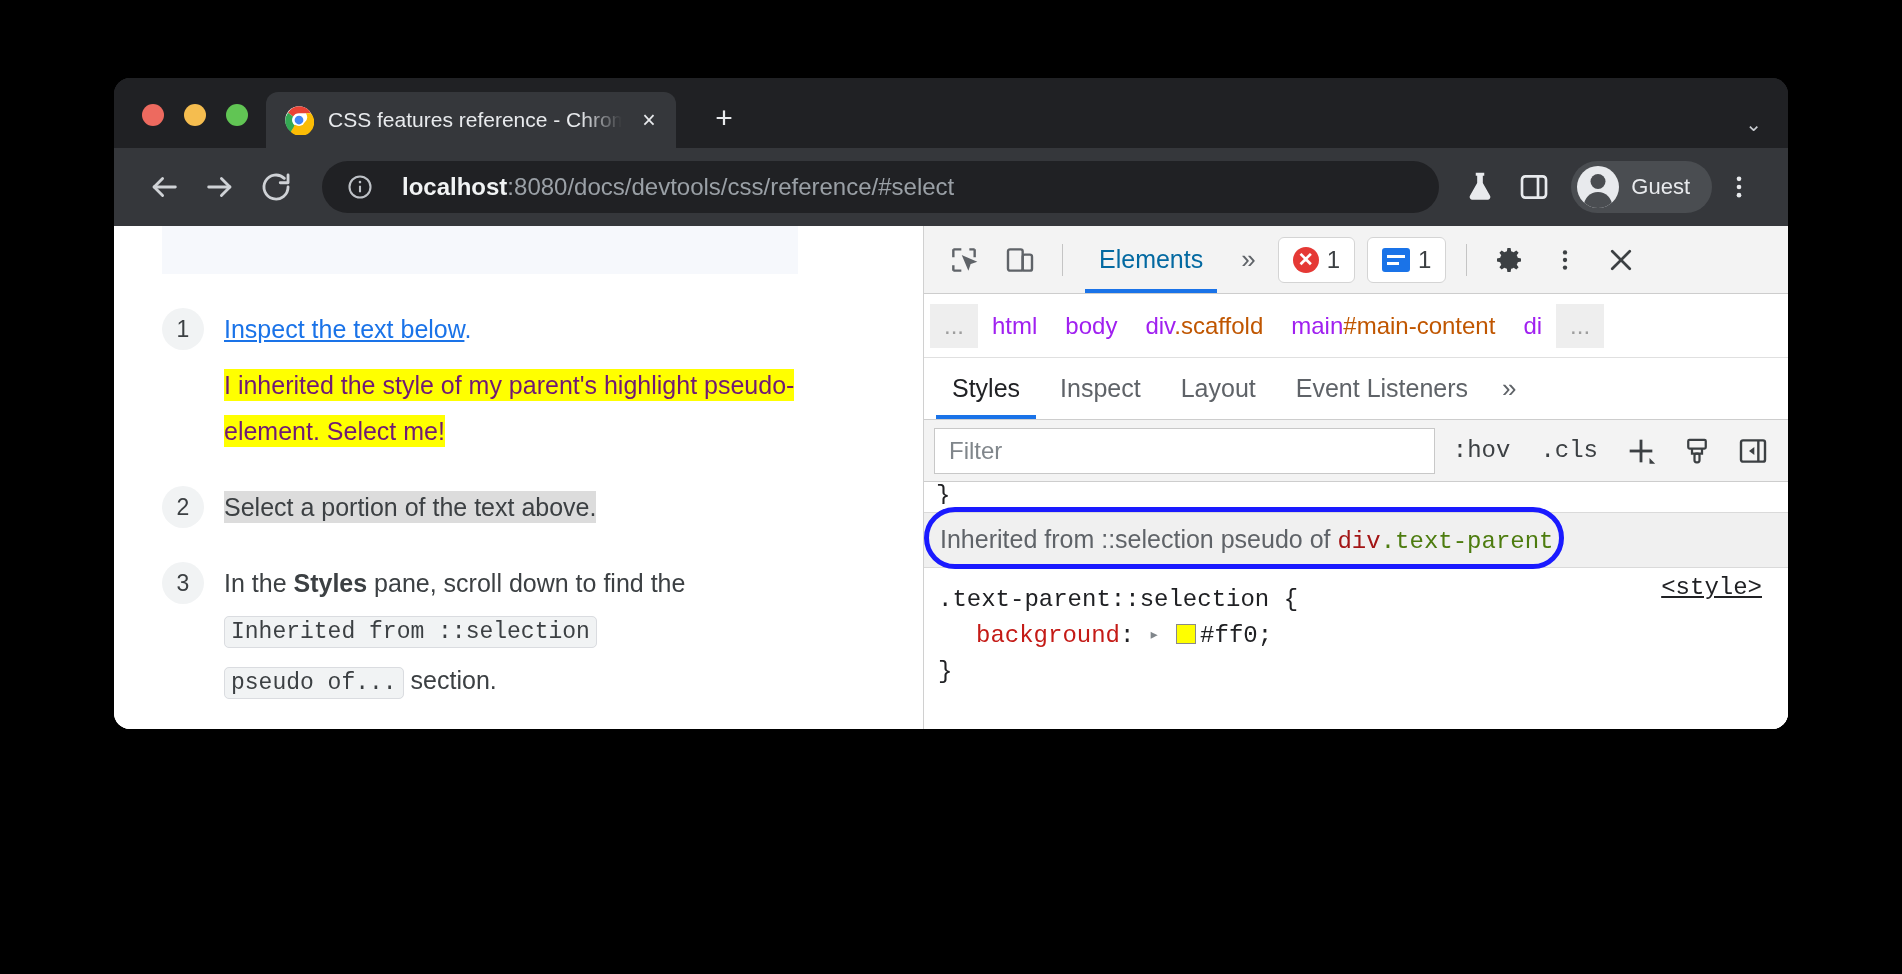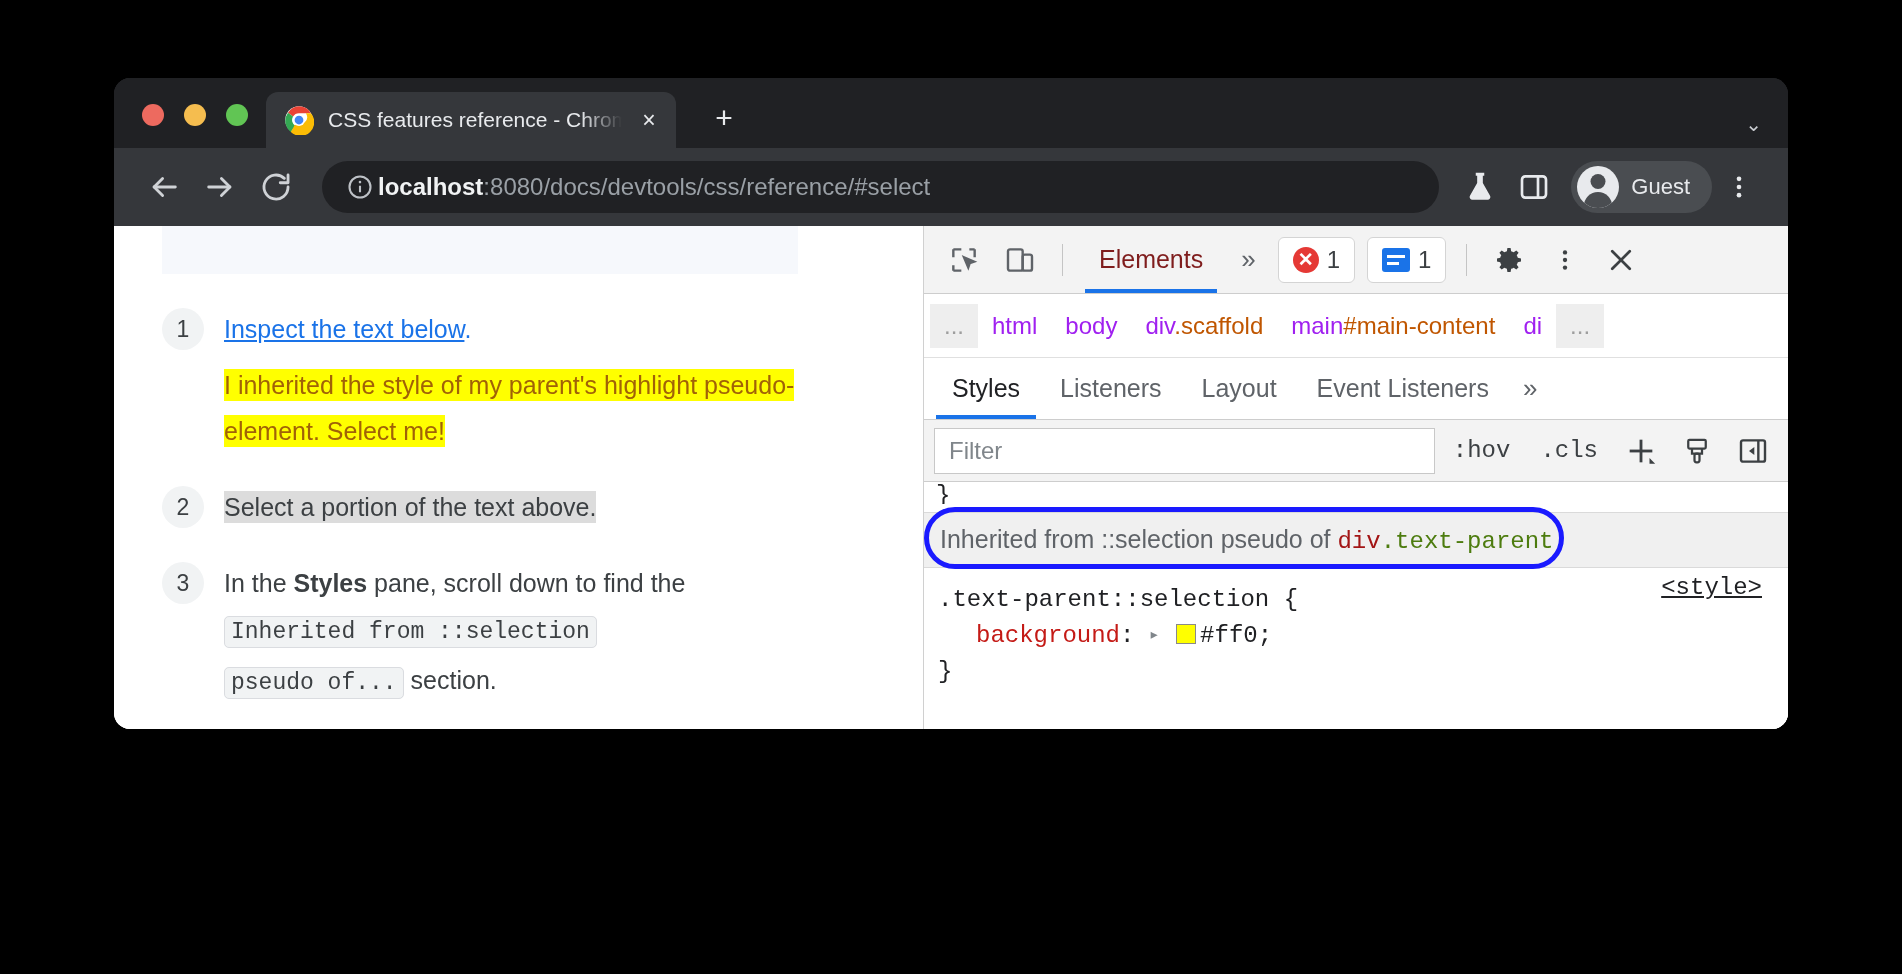--- a/index.html
+++ b/index.html
@@ -72,21 +72,21 @@
     padding: 0 22px; gap: 0;
   }
   .nav-btn {
     width: 56px; height: 56px; flex: 0 0 auto;
     display: flex; align-items: center; justify-content: center;
     color: #cfd2d6;
   }
   .omnibox {
     flex: 1; height: 52px; margin: 0 14px 0 18px;
     background: #202124; border-radius: 26px;
-    display: flex; align-items: center; gap: 4px;
+    display: flex; align-items: center; gap: 28px;
     padding: 0 24px;
     min-width: 0;
   }
   .omnibox .url {
     font-size: 24px; color: #9aa0a6; white-space: nowrap;
     overflow: hidden; text-overflow: clip;
   }
   .omnibox .url b { color: #f1f3f4; font-weight: 700; }
   .tb-icon {
     width: 54px; height: 54px; flex: 0 0 auto;
@@ -134,21 +134,21 @@
     width: 42px; height: 42px; border-radius: 50%;
     background: #f1f3f4; color: #3c4043;
     font-size: 23px; line-height: 42px; text-align: center;
     flex: 0 0 auto; margin-top: 2px;
   }
   .step-body { flex: 1; font-size: 25px; color: #3c4043; line-height: 1.84; }
   .step-link { color: #1a73e8; text-decoration: underline; }
   .step-period { color: #1a73e8; }
   .sel-text {
     display: inline; font-size: 25px;
-    background: #ffff00; color: #a16207;
+    background: #ffff00; color: #701a75;
     box-decoration-break: clone; -webkit-box-decoration-break: clone;
     padding: 2px 0;
   }
   .gray-sel { background: #dcdcdc; color: #3c4043; }
   .code-chip {
     font-family: "Liberation Mono", monospace;
     font-size: 23px; background: #f1f3f4;
     border: 1px solid #dadce0; border-radius: 5px;
     padding: 2px 6px; color: #3c4043;
     white-space: nowrap;
@@ -167,21 +167,21 @@
   }
   .dt-ibtn {
     width: 52px; height: 52px; flex: 0 0 auto;
     display: flex; align-items: center; justify-content: center;
     color: #5f6368;
   }
   .vsep { width: 1px; height: 32px; background: #c4c4c4; margin: 0 12px; flex: 0 0 auto; }
   .dt-tab {
     position: relative; height: 66px; padding: 0 20px; flex: 0 0 auto;
     display: flex; align-items: center;
-    font-size: 25px; color: #7f1d1d;
+    font-size: 25px; color: #0369a1;
   }
   .dt-tab.active::after {
     content: ""; position: absolute; left: 6px; right: 6px; bottom: 0;
     height: 4px; background: #1a73e8;
   }
   .chev { font-size: 26px; color: #5f6368; padding: 0 14px; flex: 0 0 auto; }
   .badge {
     display: flex; align-items: center; gap: 8px; flex: 0 0 auto;
     height: 46px; padding: 0 14px; margin: 0 4px;
     border: 1px solid #d4d4d4; border-radius: 6px; background: #fff;
@@ -472,21 +472,21 @@
           <span class="crumb"><span>html</span></span>
           <span class="crumb"><span>body</span></span>
           <span class="crumb"><span>div</span><span class="cls">.scaffold</span></span>
           <span class="crumb"><span>main</span><span class="cls">#main-content</span></span>
           <span class="crumb"><span>di</span></span>
           <span class="crumb ellipsis">...</span>
         </div>
 
         <div class="dt-subtabs">
           <div class="sub-tab active">Styles</div>
-          <div class="sub-tab">Listeners</div>
+          <div class="sub-tab">Inspect</div>
           <div class="sub-tab">Layout</div>
           <div class="sub-tab">Event Listeners</div>
           <div class="chev">»</div>
         </div>
 
         <div class="dt-filterbar">
           <div class="filter-input">Filter</div>
           <div class="tog">:hov</div>
           <div class="tog">.cls</div>
           <div class="fb-icon">

